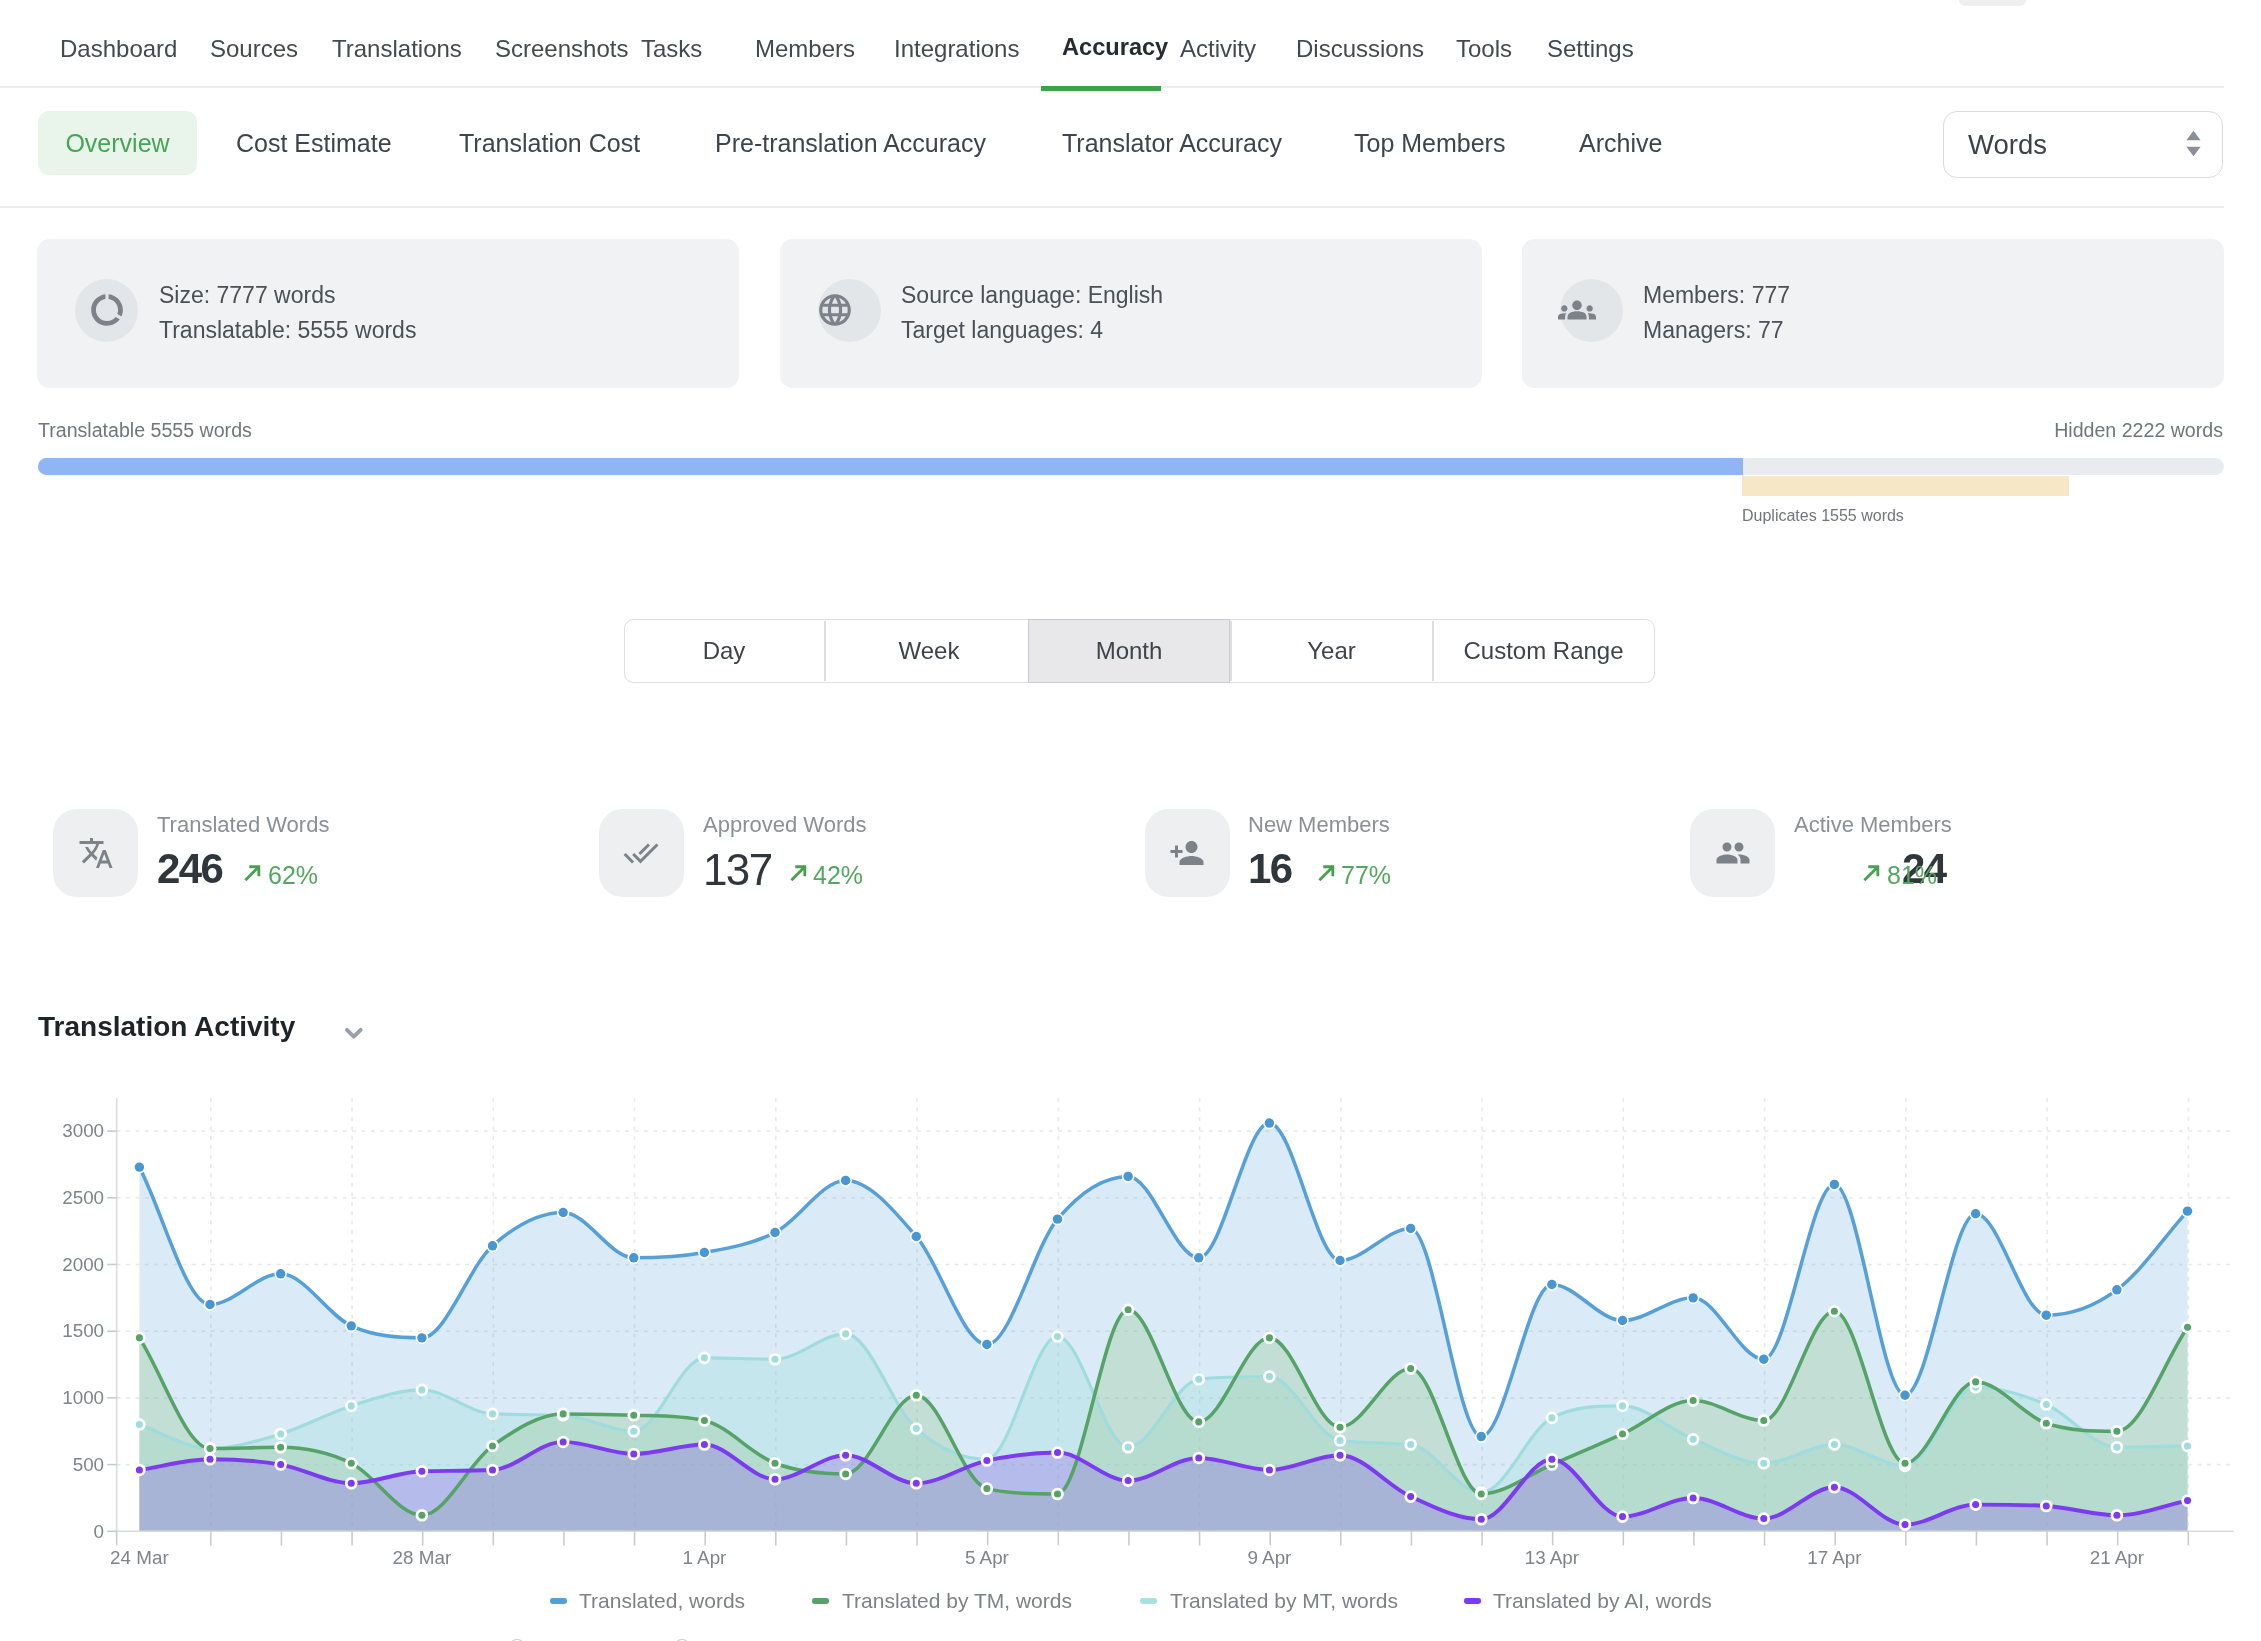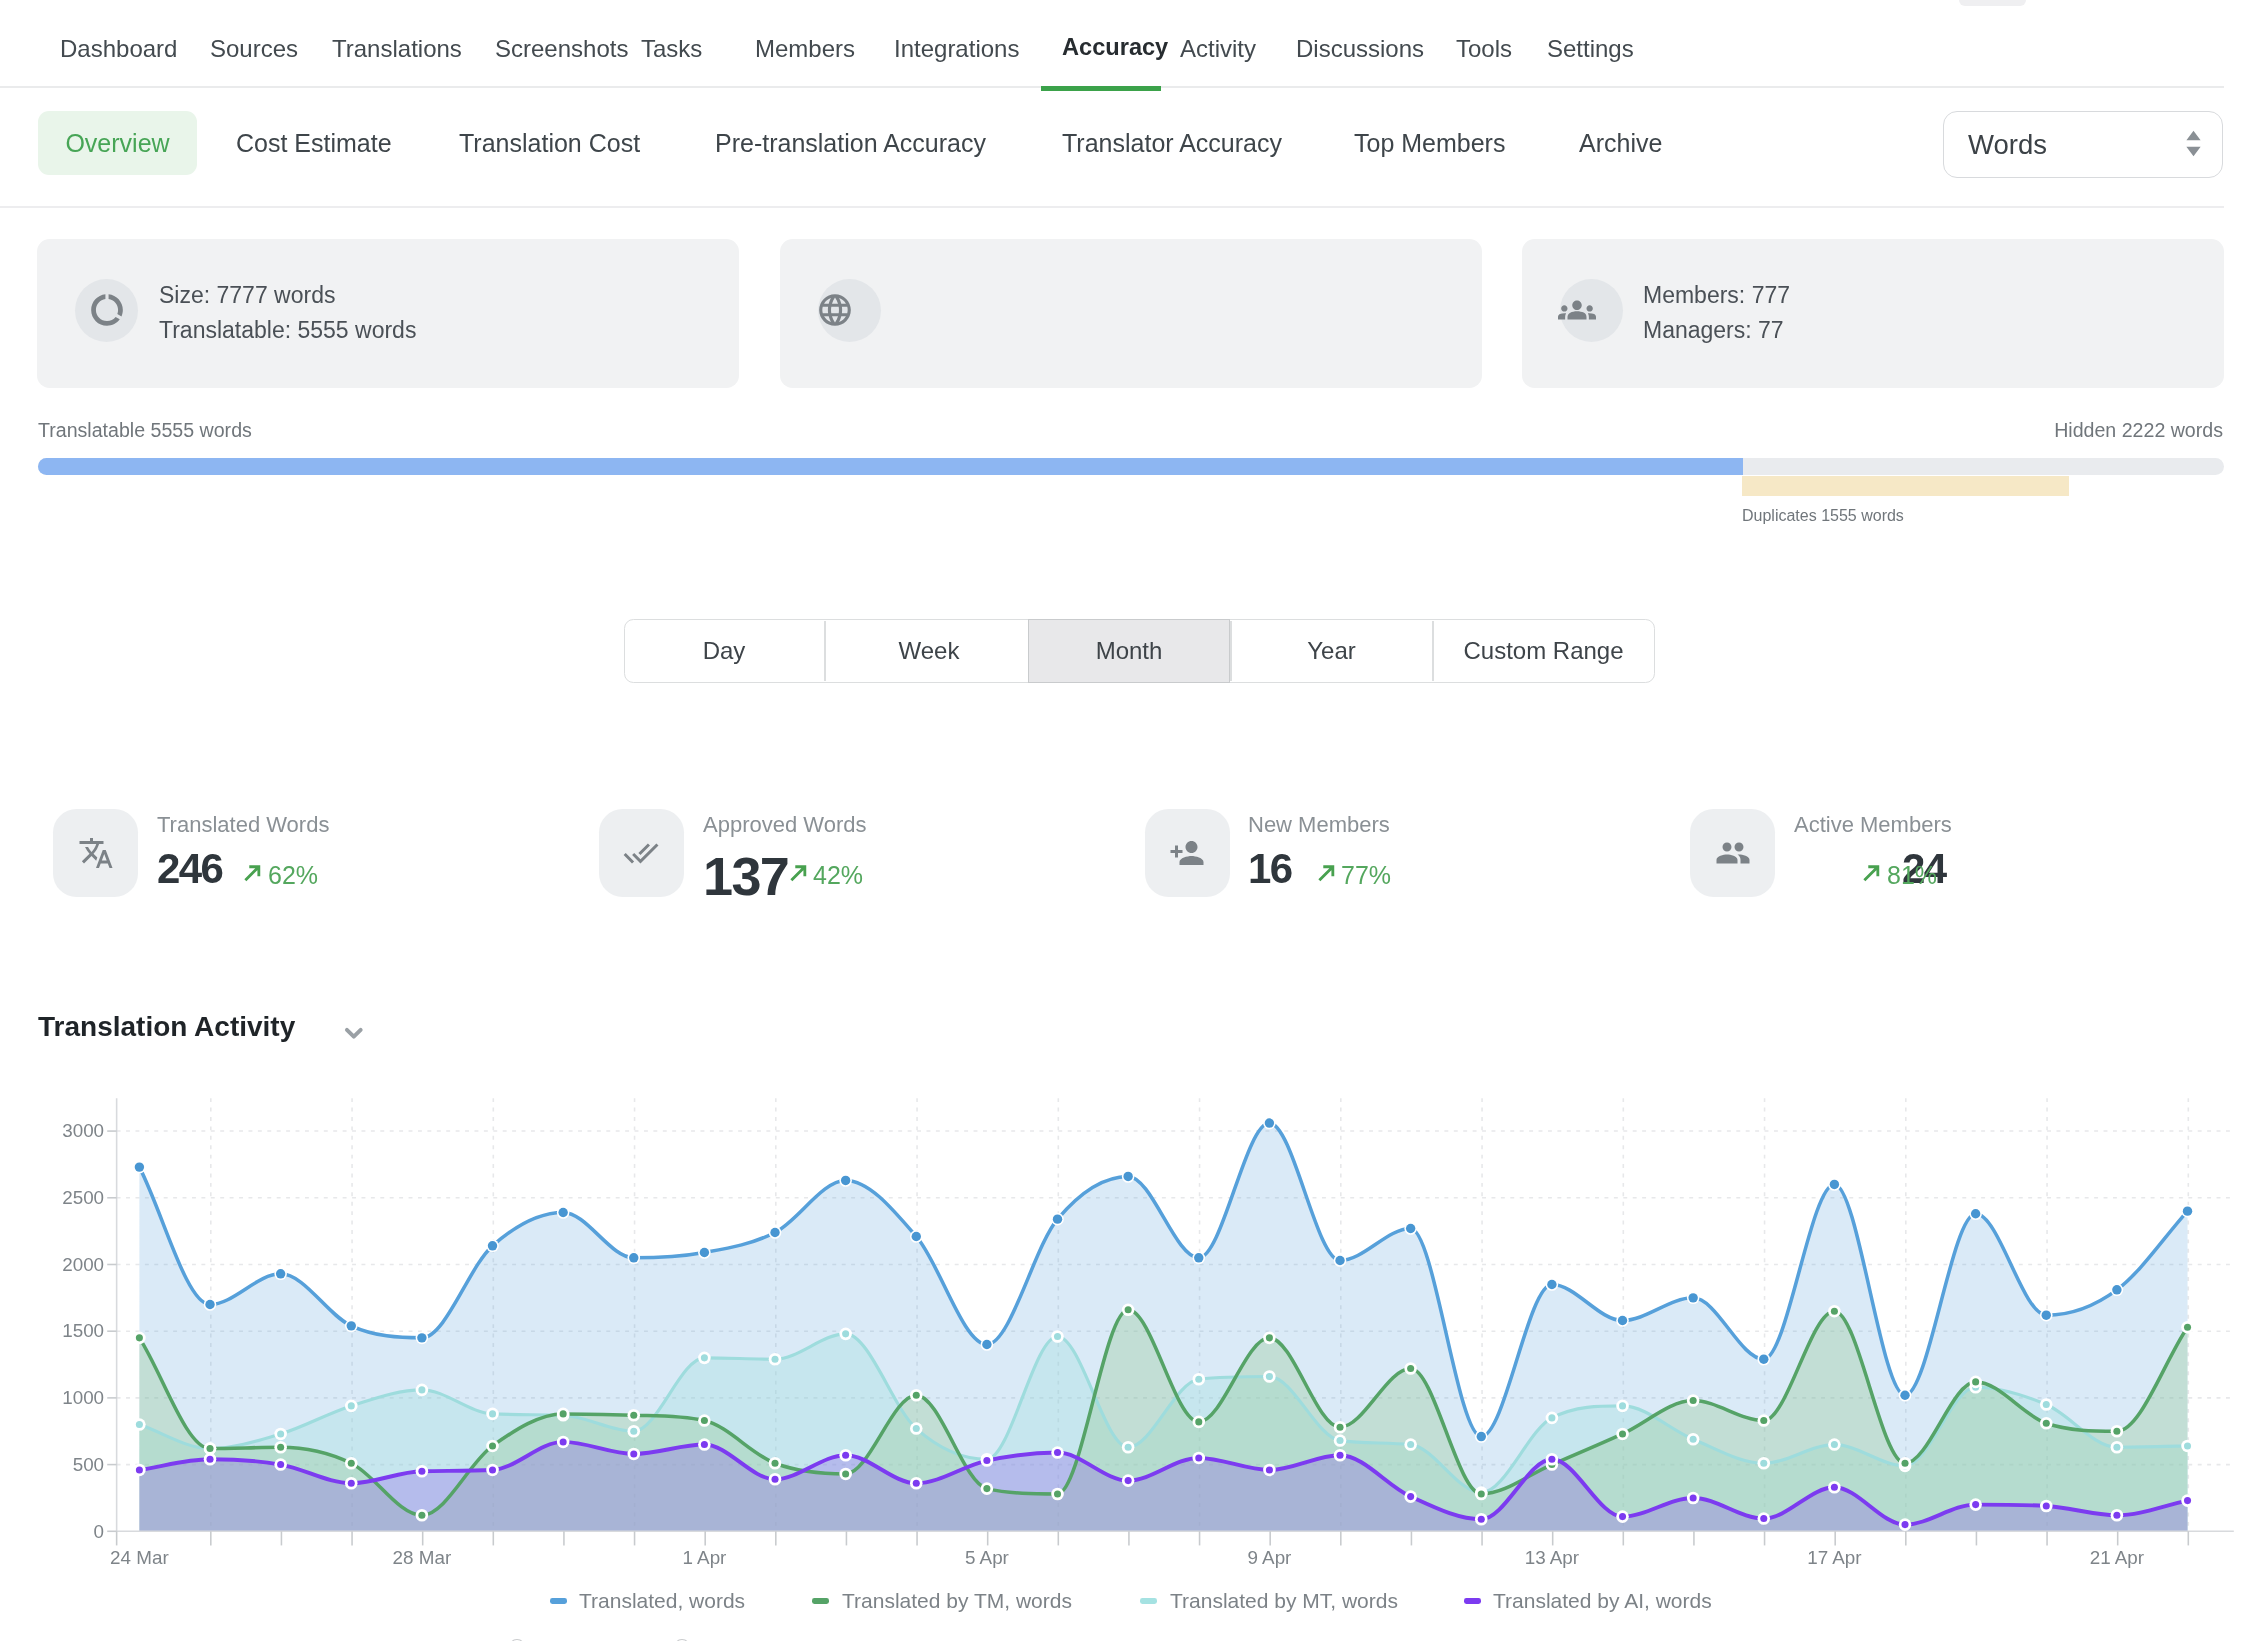--- a/index.html
+++ b/index.html
@@ -38,20 +38,21 @@
 <svg width="19" height="27" viewBox="0 0 24 34" style="position:absolute;left:2184px;top:130px">
       <path d="M12 1 L21 13 H3 Z M12 33 L3 21 H21 Z" fill="#8a9095"></path>
     </svg>
 <div style="position:absolute;left:0;top:206px;width:2224px;height:1.6px;background:#ededef"></div>
 
 <div style="position:absolute;left:37px;top:239px;width:702px;height:149px;border-radius:12.6px;background:#f1f2f3"></div>
     <div style="position:absolute;left:75px;top:279px;width:63px;height:63px;border-radius:50%;background:#e3e6e9"></div>
     <div style="position:absolute;left:159px;top:278px;font-size:23px;color:#4a5056;line-height:35px">Size: 7777 words<br>Translatable: 5555 words</div>
     <div style="position:absolute;left:780px;top:239px;width:702px;height:149px;border-radius:12.6px;background:#f1f2f3"></div>
     <div style="position:absolute;left:818px;top:279px;width:63px;height:63px;border-radius:50%;background:#e3e6e9"></div>
+    <div style="position:absolute;left:901px;top:278px;font-size:23px;color:#4a5056;line-height:35px">Source language: English<br>Target languages: 4</div>
     <div style="position:absolute;left:1522px;top:239px;width:702px;height:149px;border-radius:12.6px;background:#f1f2f3"></div>
     <div style="position:absolute;left:1560px;top:279px;width:63px;height:63px;border-radius:50%;background:#e3e6e9"></div>
     <div style="position:absolute;left:1643px;top:278px;font-size:23px;color:#4a5056;line-height:35px">Members: 777<br>Managers: 77</div>
 <svg width="38" height="38" viewBox="0 0 24 24" style="position:absolute;left:88px;top:291px">
       <path d="M13 2.05v3.03c3.39.49 6 3.39 6 6.92 0 .9-.18 1.75-.48 2.54l2.6 1.53c.56-1.24.88-2.62.88-4.07 0-5.18-3.95-9.45-9-9.95zM12 19c-3.87 0-7-3.13-7-7 0-3.53 2.61-6.43 6-6.92V2.05c-5.06.5-9 4.76-9 9.95 0 5.52 4.47 10 9.99 10 3.31 0 6.24-1.61 8.06-4.09l-2.6-1.53C16.17 17.98 14.21 19 12 19z" fill="#7c8287"></path>
     </svg>
 <svg width="38" height="38" viewBox="0 0 24 24" style="position:absolute;left:816px;top:291px">
       <path fill="#7c8287" d="M11.99 2C6.47 2 2 6.48 2 12s4.47 10 9.99 10C17.52 22 22 17.52 22 12S17.52 2 11.99 2zm6.93 6h-2.95c-.32-1.25-.78-2.45-1.38-3.56 1.84.63 3.37 1.91 4.33 3.56zM12 4.04c.83 1.2 1.48 2.53 1.91 3.96h-3.82c.43-1.43 1.08-2.76 1.91-3.96zM4.26 14C4.1 13.36 4 12.69 4 12s.1-1.36.26-2h3.38c-.08.66-.14 1.32-.14 2s.06 1.34.14 2H4.26zm.82 2h2.95c.32 1.25.78 2.45 1.38 3.56-1.84-.63-3.37-1.9-4.33-3.56zm2.95-8H5.08c.96-1.66 2.49-2.93 4.33-3.56C8.81 5.55 8.35 6.75 8.03 8zM12 19.96c-.83-1.2-1.48-2.53-1.91-3.96h3.82c-.43 1.43-1.08 2.76-1.91 3.96zM14.34 14H9.66c-.09-.66-.16-1.32-.16-2s.07-1.35.16-2h4.68c.09.65.16 1.32.16 2s-.07 1.34-.16 2zm.25 5.56c.6-1.11 1.06-2.31 1.38-3.56h2.95c-.96 1.65-2.49 2.93-4.33 3.56zM16.36 14c.08-.66.14-1.32.14-2s-.06-1.34-.14-2h3.38c.16.64.26 1.31.26 2s-.1 1.36-.26 2h-3.38z"></path>
     </svg>
 <svg width="38" height="38" viewBox="0 0 24 24" style="position:absolute;left:1558px;top:291px">
@@ -80,21 +81,21 @@
     <svg width="36" height="36" viewBox="0 0 24 24" style="position:absolute;left:78px;top:835px">
       <path d="M12.87 15.07l-2.54-2.51.03-.03c1.74-1.94 2.98-4.17 3.71-6.53H17V4h-7V2H8v2H1v1.99h11.17C11.5 7.92 10.44 9.75 9 11.35 8.07 10.32 7.3 9.19 6.69 8h-2c.73 1.63 1.73 3.17 2.98 4.56l-5.09 5.02L4 19l5-5 3.11 3.11.76-2.04zM18.5 10h-2L12 22h2l1.12-3h4.75L21 22h2l-4.5-12zm-2.62 7l1.62-4.33L19.12 17h-3.24z" fill="#7c8287"></path>
     </svg>
     <div style="position:absolute;left:157px;top:812px;font-size:22px;color:#8a9095">Translated Words</div>
     <div id="num68" style="position:absolute;left:157px;top:845px;font-size:42px;font-weight:700;color:#2f363c;letter-spacing:-1.6px">246</div>
     <div style="position:absolute;left:599px;top:809px;width:85px;height:88px;border-radius:23.6px;background:#edeff1"></div>
     <svg width="36" height="36" viewBox="0 0 24 24" style="position:absolute;left:623px;top:835px">
       <path d="M18 7l-1.41-1.41-6.34 6.34 1.41 1.41L18 7zm4.24-1.41L11.66 16.17 7.48 12l-1.41 1.41L11.66 19l12-12-1.42-1.41zM.41 13.41L6 19l1.41-1.41L1.83 12 .41 13.41z" fill="#7c8287"></path>
     </svg>
     <div style="position:absolute;left:703px;top:812px;font-size:22px;color:#8a9095">Approved Words</div>
-    <div id="num763" style="position:absolute;left:703px;top:845px;font-size:54px;font-weight:700;color:#2f363c;letter-spacing:-1.6px">137</div>
+    <div id="num763" style="position:absolute;left:703px;top:845px;font-size:44px;font-weight:400;color:#2f363c;letter-spacing:-1.6px">137</div>
     <div style="position:absolute;left:1145px;top:809px;width:85px;height:88px;border-radius:23.6px;background:#edeff1"></div>
     <svg width="36" height="36" viewBox="0 0 24 24" style="position:absolute;left:1169px;top:835px">
       <path d="M15 12c2.21 0 4-1.79 4-4s-1.79-4-4-4-4 1.79-4 4 1.79 4 4 4zm-9-2V7H4v3H1v2h3v3h2v-3h3v-2H6zm9 4c-2.67 0-8 1.34-8 4v2h16v-2c0-2.66-5.33-4-8-4z" fill="#7c8287"></path>
     </svg>
     <div style="position:absolute;left:1248px;top:812px;font-size:22px;color:#8a9095">New Members</div>
     <div id="num1458" style="position:absolute;left:1248px;top:845px;font-size:42px;font-weight:700;color:#2f363c;letter-spacing:-1.6px">16</div>
     <div style="position:absolute;left:1690px;top:809px;width:85px;height:88px;border-radius:23.6px;background:#edeff1"></div>
     <svg width="36" height="36" viewBox="0 0 24 24" style="position:absolute;left:1715px;top:835px">
       <path d="M16 11c1.66 0 2.99-1.34 2.99-3S17.66 5 16 5c-1.66 0-3 1.34-3 3s1.34 3 3 3zm-8 0c1.66 0 2.99-1.34 2.99-3S9.66 5 8 5C6.34 5 5 6.34 5 8s1.34 3 3 3zm0 2c-2.33 0-7 1.17-7 3.5V19h14v-2.5c0-2.33-4.67-3.5-7-3.5zm8 0c-.29 0-.62.02-.97.05 1.16.84 1.97 1.97 1.97 3.45V19h6v-2.5c0-2.33-4.67-3.5-7-3.5z" fill="#7c8287"></path>
     </svg>

